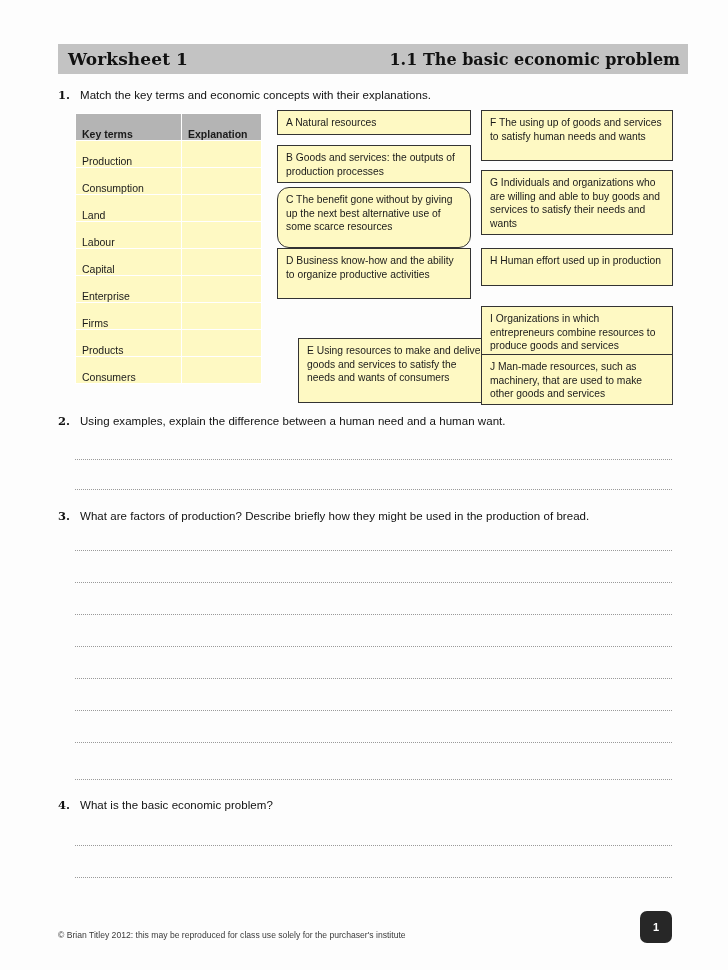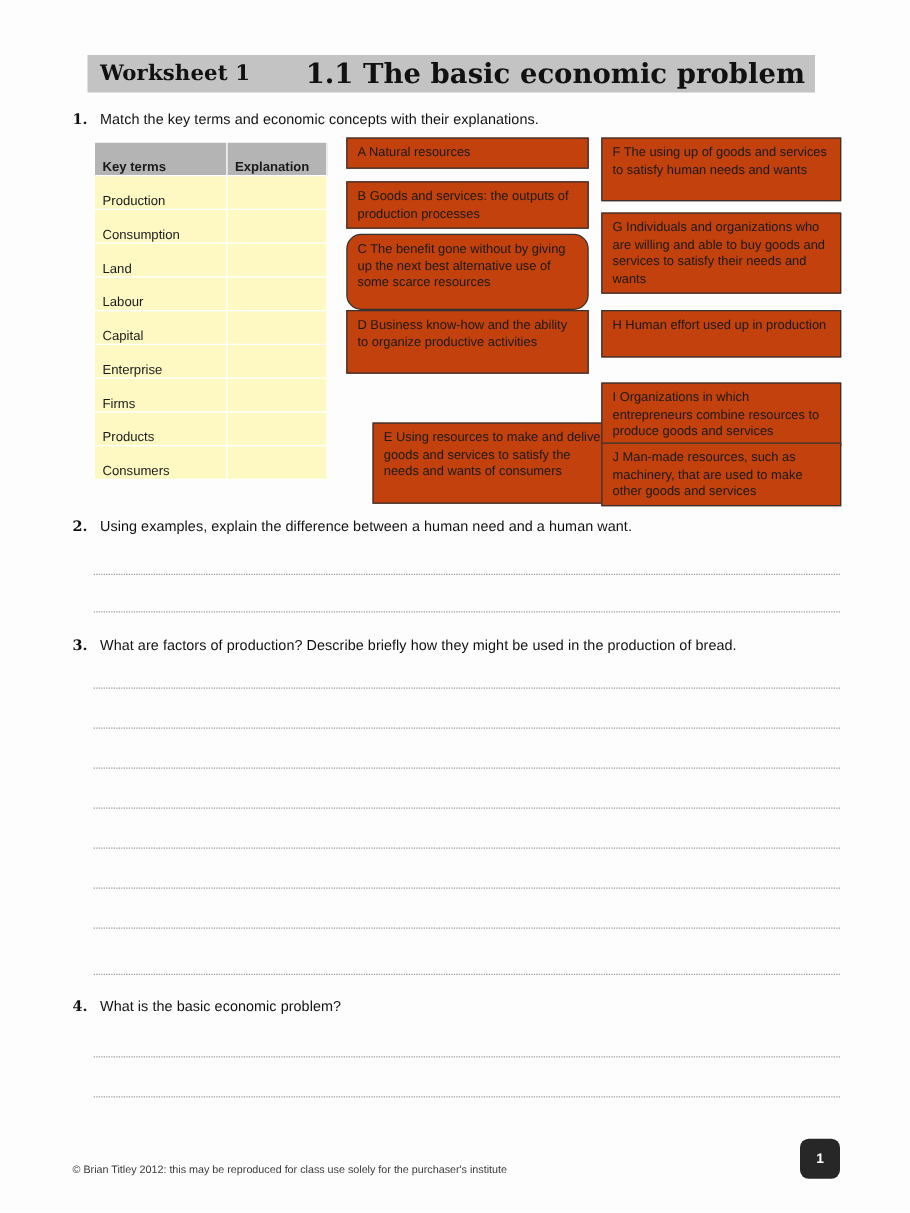--- a/index.html
+++ b/index.html
@@ -18,42 +18,42 @@
 
   .page {
     position: absolute;
     inset: 0;
     background: #fdfdfd;
   }
 
   
   .header-bar {
     position: absolute;
-    left: 70px;
+    left: 58px;
     top: 44px;
-    width: 582px;
+    width: 630px;
     height: 30px;
     background: #c3c3c3;
     display: flex;
     align-items: center;
     box-sizing: border-box;
   }
   .header-title {
     font-family: "DejaVu Serif", serif;
     font-weight: bold;
     font-size: 17px;
     letter-spacing: 0.1px;
     color: #111;
     padding-left: 10px;
     white-space: nowrap;
   }
   .header-subtitle {
     font-family: "DejaVu Serif", serif;
     font-weight: bold;
-    font-size: 22px;
+    font-size: 16px;
     color: #111;
     position: absolute;
     right: 8px;
     white-space: nowrap;
   }
 
   
   .q-row {
     position: absolute;
     display: flex;
@@ -104,21 +104,21 @@
     background: #fef9c3;
     color: #1a1a1a;
   }
   .kt-col-term { width: 106px; }
   .kt-col-exp  { width: 80px; }
 
   
   .opt-box {
     position: absolute;
     border: 1.5px solid #333333;
-    background: #c2410c;
+    background: #fef9c3;
     box-sizing: border-box;
     padding: 5px 7px 5px 8px;
     font-size: 10.3px;
     line-height: 13.6px;
     color: #1a1a1a;
     font-family: "Liberation Sans", sans-serif;
   }
   .col-mid { left: 277px; width: 194px; }
   .col-right { left: 481px; width: 192px; }
 

